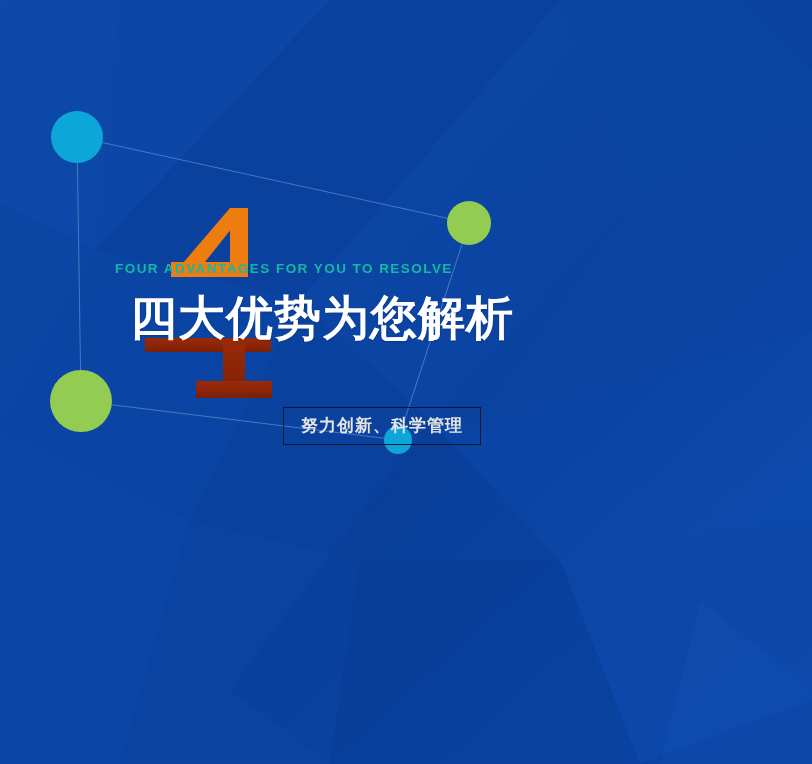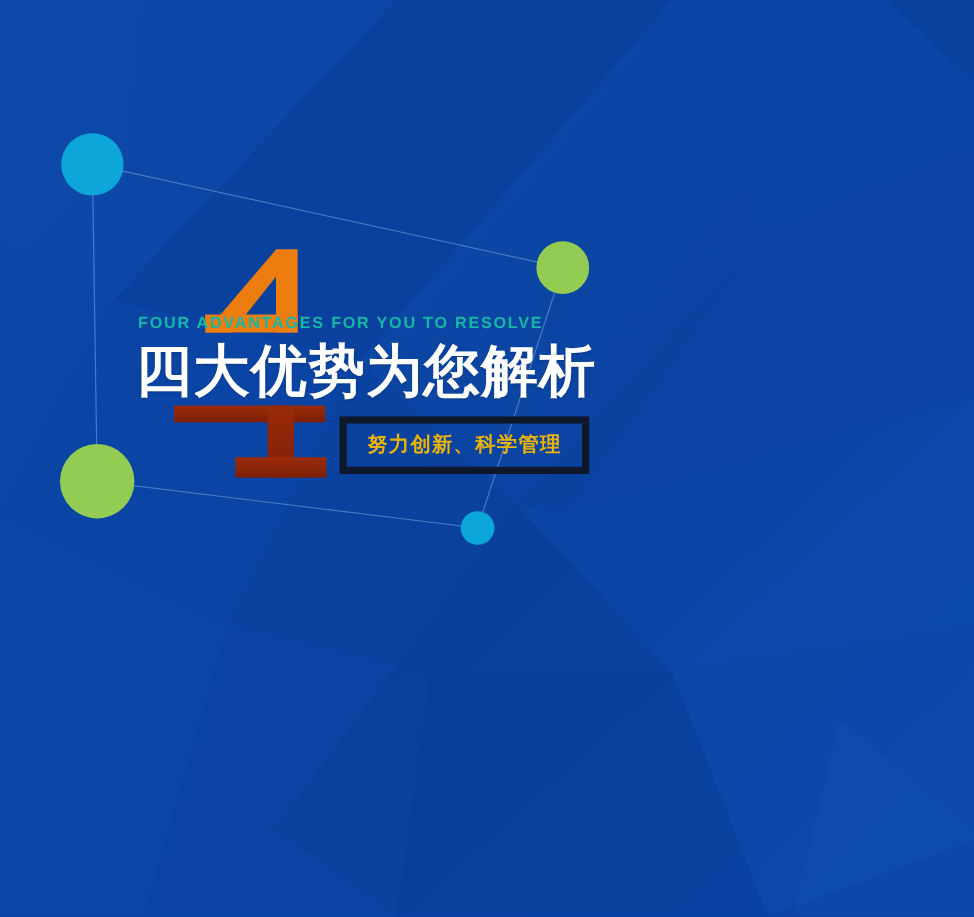--- a/index.html
+++ b/index.html
@@ -64,41 +64,42 @@
     margin: 0 0 8px 2px;
     white-space: nowrap;
   }
 
   .headline {
     color: #FFFFFF;
     font-size: 47px;
     font-weight: bold;
     letter-spacing: 1px;
     line-height: 1.06;
-    margin: 0;
+    margin: 17px;
     white-space: nowrap;
     text-shadow: 0 1px 2px rgba(0,0,0,0.18);
   }
 
   .tagline-row {
     margin-top: 14px;
     padding-left: 170px;
   }
 
   .tagline-box {
     display: inline-block;
-    border: 6px solid #0f172a;
-    color: #eab308;
+    border: 1px solid #0f172a;
+    color: #e5e5e5;
     font-size: 17px;
     font-weight: bold;
     letter-spacing: 1px;
     padding: 9px 17px 10px 17px;
     line-height: 1;
     white-space: nowrap;
     background: transparent;
+    margin-top: 48px;
   }
 </style>
 </head>
 <body>
 
 <div class="banner">
 
   <svg class="bg-facets" viewBox="0 0 812 764" preserveAspectRatio="none" aria-hidden="true">
     <defs>
       <linearGradient id="gBase" x1="0" y1="0" x2="1" y2="1">

